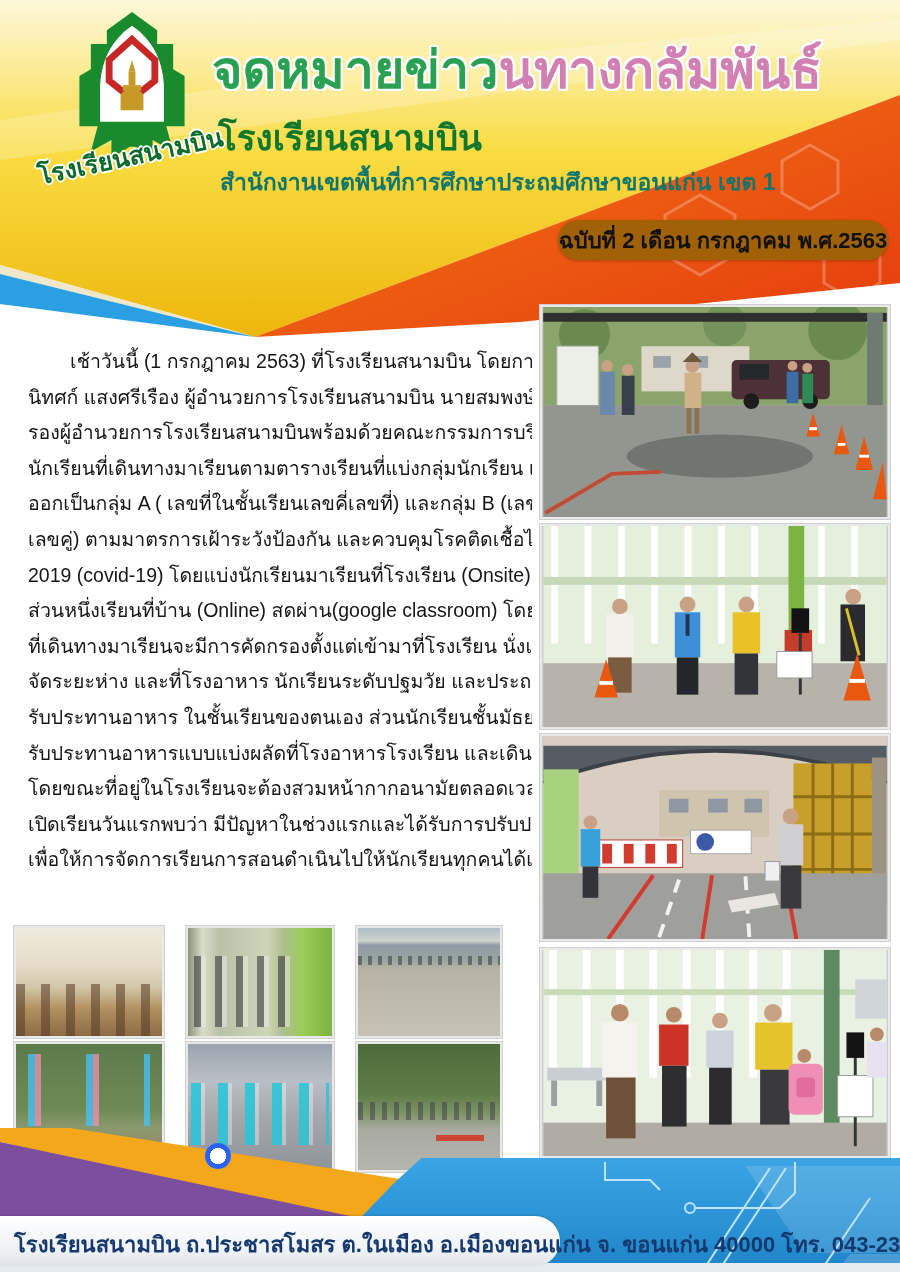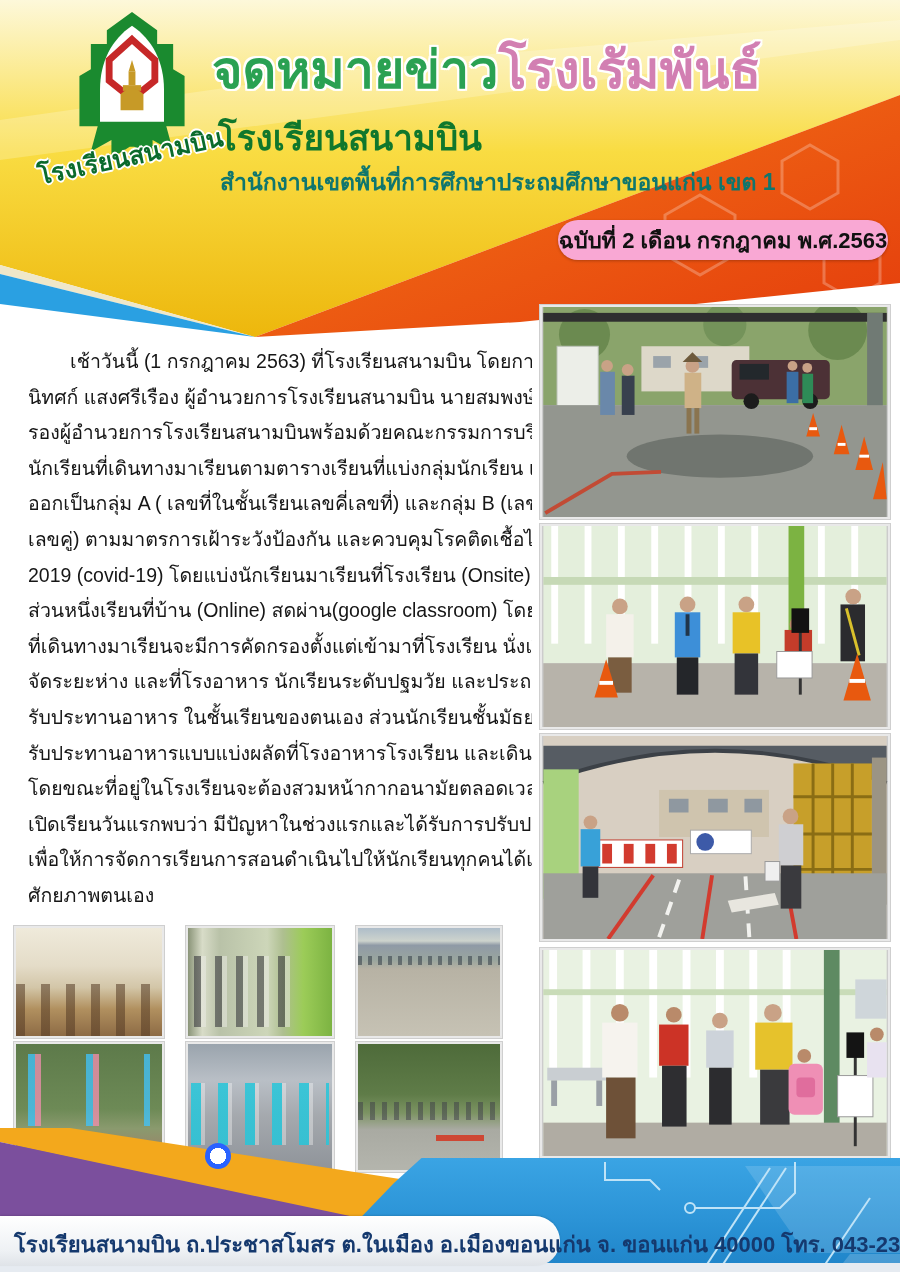--- a/index.html
+++ b/index.html
@@ -12,21 +12,21 @@
   .logo-wrap { position:absolute; left:62px; top:12px; width:150px; height:160px; }
   .logo-caption { position:absolute; left:36px; top:136px; width:190px; font-size:25px; font-weight:bold;
     color:#0b6b2c; transform:rotate(-12deg);
     text-shadow:2px 0 #fff,-2px 0 #fff,0 2px #fff,0 -2px #fff,1px 1px #fff,-1px -1px #fff,1px -1px #fff,-1px 1px #fff; }
   .masthead { position:absolute; left:212px; top:28px; width:680px; font-weight:bold; font-size:52px; white-space:nowrap;
     text-shadow:2px 0 #fff,-2px 0 #fff,0 2px #fff,0 -2px #fff,2px 2px #fff,-2px -2px #fff,2px -2px #fff,-2px 2px #fff; }
   .masthead .t1 { color:#2aa152;font-family:Liberation Serif, serif; }
   .masthead .t2 { color:#d27fb2; }
   .school-name { position:absolute; left:218px; top:110px; font-size:35px; font-weight:bold; color:#10772c; }
   .subtitle { position:absolute; left:220px; top:164px; font-size:23px; font-weight:bold; color:#0f766e; }
-  .issue-pill { position:absolute; left:558px; top:220px; width:330px; height:40px; background:#f9a8d4;
+  .issue-pill { position:absolute; left:558px; top:220px; width:330px; height:40px; background:#a16207;
     border-radius:20px; display:flex; align-items:center; justify-content:center;
     font-size:22px; font-weight:bold; color:#111; box-shadow:0 1px 3px rgba(0,0,0,.25); }
 
   
   .article { position:absolute; left:28px; top:344px; width:504px; color:#161616; }
   .body-line { width:504px; height:35.6px; line-height:35.6px; font-size:19.5px;
     text-align:justify; text-align-last:justify; overflow:hidden; white-space:nowrap; }
   .body-line.first { text-indent:42px; }
   .body-line.last { text-align-last:left; }
 
@@ -119,21 +119,21 @@
           <polygon points="60,42 63,52 57,52"></polygon>
           <rect x="57" y="52" width="6" height="12"></rect>
           <rect x="52" y="64" width="16" height="5"></rect>
           <path d="M50,72 Q60,62 70,72 L70,86 L50,86 Z"></path>
         </g>
       </svg>
     </div>
     <div class="logo-caption">โรงเรียนสนามบิน</div>
 
     <div class="masthead">
-      <span class="t1">จดหมายข่าว</span><span class="t2">โรงเรัมพันธ์</span>
+      <span class="t1">จดหมายข่าว</span><span class="t2">นทางกลัมพันธ์</span>
     </div>
     <div class="school-name">โรงเรียนสนามบิน</div>
     <div class="subtitle">สำนักงานเขตพื้นที่การศึกษาประถมศึกษาขอนแก่น เขต 1</div>
     <div class="issue-pill">
       <span>ฉบับที่ 2 เดือน กรกฎาคม พ.ศ.2563</span>
     </div>
   </div>
 
   <div class="article">
     <div class="body-line first">เช้าวันนี้ (1 กรกฎาคม 2563) ที่โรงเรียนสนามบิน โดยการนำของนาย</div>
@@ -144,21 +144,20 @@
     <div class="body-line">เลขคู่) ตามมาตรการเฝ้าระวังป้องกัน และควบคุมโรคติดเชื้อไวรัสโคโรน่า</div>
     <div class="body-line">2019 (covid-19) โดยแบ่งนักเรียนมาเรียนที่โรงเรียน (Onsite) และอีก</div>
     <div class="body-line">ส่วนหนึ่งเรียนที่บ้าน (Online) สดผ่าน(google classroom) โดยนักเรียน</div>
     <div class="body-line">ที่เดินทางมาเรียนจะมีการคัดกรองตั้งแต่เข้ามาที่โรงเรียน นั่งเรียนในชั้นเรียนที่</div>
     <div class="body-line">จัดระยะห่าง และที่โรงอาหาร นักเรียนระดับปฐมวัย และประถมศึกษาปีที่ 1-6</div>
     <div class="body-line">รับประทานอาหาร ในชั้นเรียนของตนเอง ส่วนนักเรียนชั้นมัธยมศึกษาปีที่ 1-3</div>
     <div class="body-line">รับประทานอาหารแบบแบ่งผลัดที่โรงอาหารโรงเรียน และเดินทางกลับบ้าน</div>
     <div class="body-line">โดยขณะที่อยู่ในโรงเรียนจะต้องสวมหน้ากากอนามัยตลอดเวลาซึ่งวันนี้เป็นวัน</div>
     <div class="body-line">เปิดเรียนวันแรกพบว่า มีปัญหาในช่วงแรกและได้รับการปรับปรุงในเวลาต่อมา</div>
     <div class="body-line">เพื่อให้การจัดการเรียนการสอนดำเนินไปให้นักเรียนทุกคนได้เรียนรู้เต็มตาม</div>
-    <div class="body-line last">ศักยภาพตนเอง</div>
   </div>
 
   <div class="photo p1">
     <svg width="346" height="210" viewBox="0 0 350 214">
       <rect width="350" height="100" fill="#8aa46b"></rect>
       <circle cx="42" cy="28" r="26" fill="#6b8a50"></circle>
         <circle cx="300" cy="24" r="30" fill="#6b8a50"></circle>
         <circle cx="185" cy="18" r="22" fill="#74935a"></circle>
       <rect x="100" y="40" width="110" height="46" fill="#ddd8c9"></rect>
       <rect x="112" y="50" width="18" height="12" fill="#9aa3aa"></rect>

